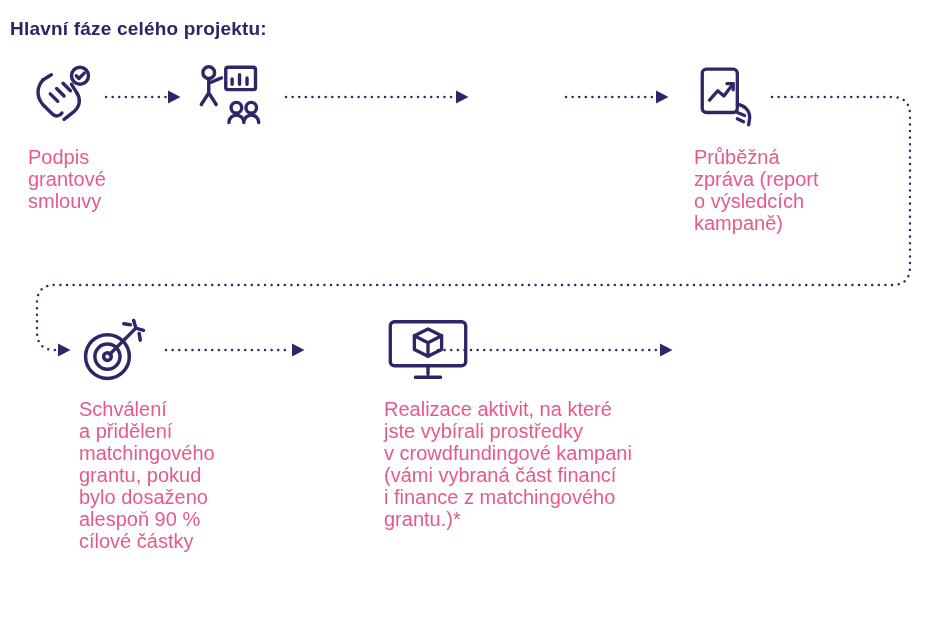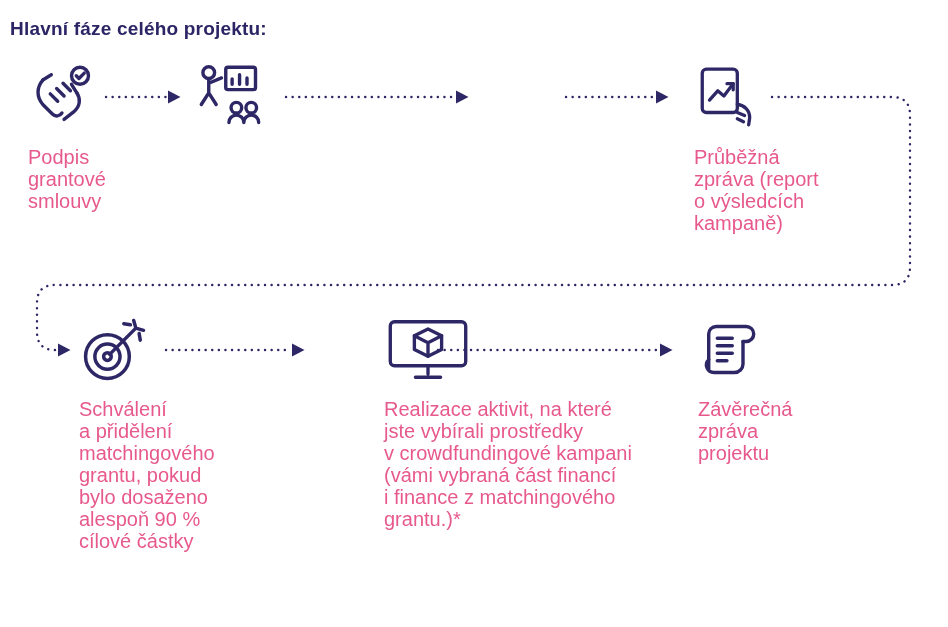--- a/index.html
+++ b/index.html
@@ -144,28 +144,14 @@
       </svg>
     </div>
     <div class="label">Realizace aktivit, na které
 jste vybírali prostředky
 v crowdfundingové kampani
 (vámi vybraná část financí
 i finance z matchingového
 grantu.)*</div>
   </div>
 
-  <div class="phase" style="left:698px; top:314px;">
-    <div class="icon-wrap">
-      <svg class="ic" width="60" height="72" viewBox="0 0 56 64">
-        <g>
-          <path d="M42 24h3a7 7 0 0 0 0-14H17a7 7 0 0 0-7 7v33"></path>
-          <path d="M42 24v21a8 8 0 0 1-8 8H15a7 7 0 0 1-5-12"></path>
-          <path d="M18 21h14M18 28h14M18 35h14M18 42h9"></path>
-        </g>
-      </svg>
-    </div>
-    <div class="label">Závěrečná
-zpráva
-projektu</div>
-  </div>
 
 </div>
 
 </body></html>

